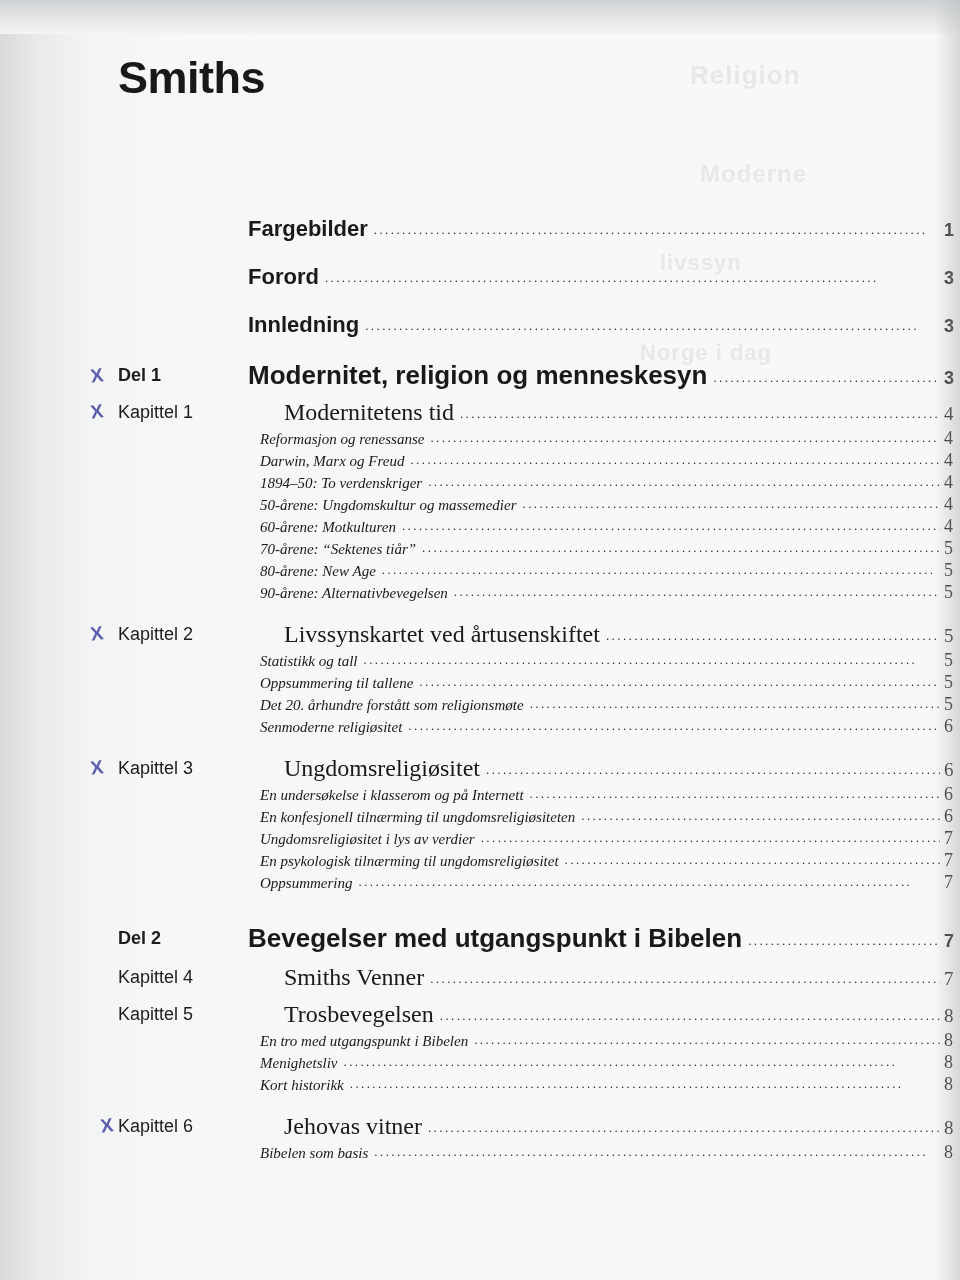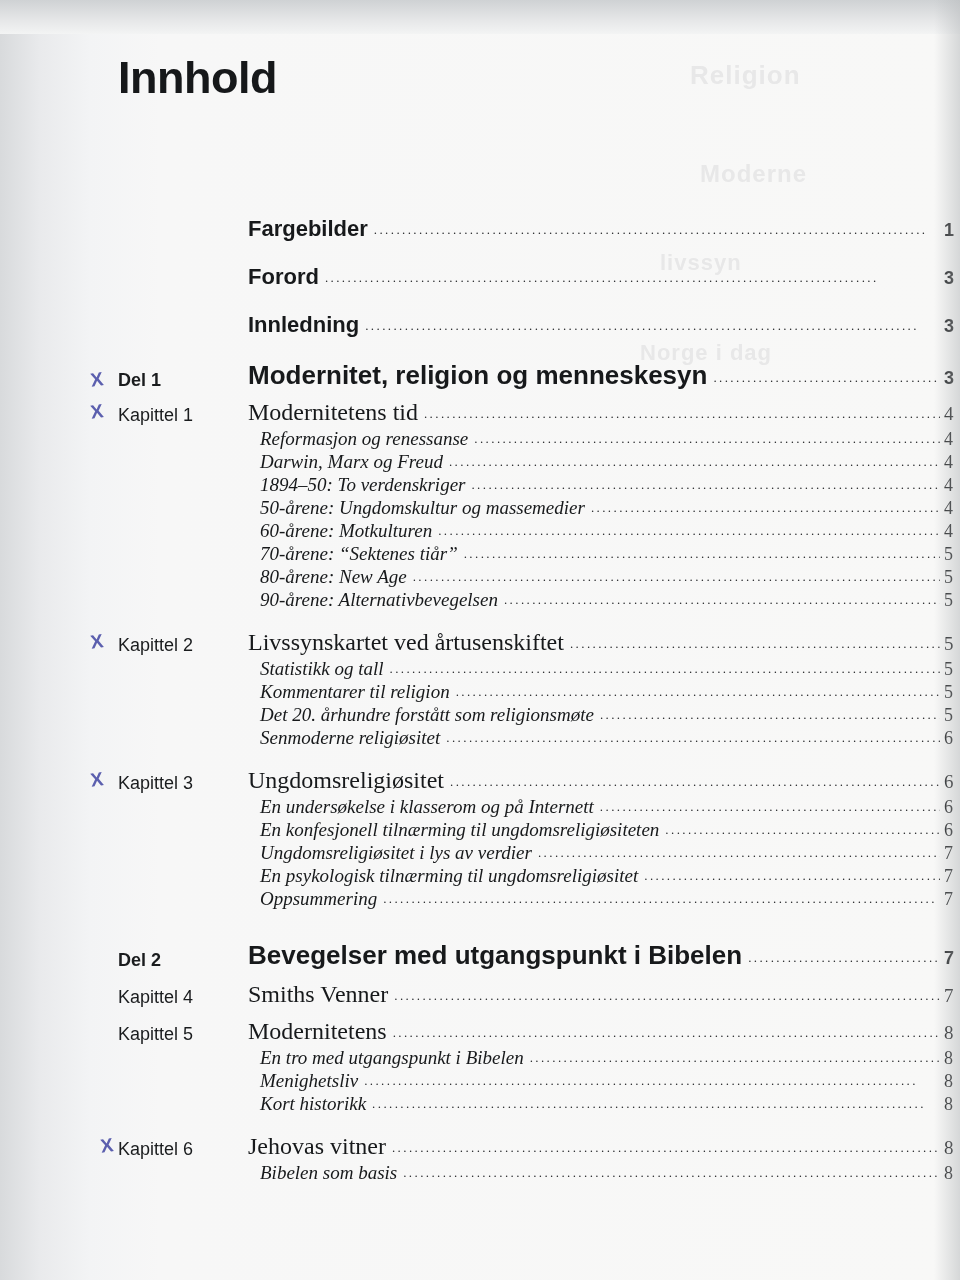--- a/index.html
+++ b/index.html
@@ -65,21 +65,21 @@
   .toc {
     position: absolute;
     left: 0;
     top: 216px;
     width: 960px;
   }
 
   .row {
     position: relative;
     display: flex;
-    align-items: flex-end;
+    align-items: center;
     padding: 0 0 0 0;
   }
 
   .mark {
     position: absolute;
     left: 86px;
     width: 22px;
     text-align: center;
     color: #5b5fae;
     font-family: "Liberation Sans", sans-serif;
@@ -142,53 +142,54 @@
     color: #17191b;
   }
   .r-del .pg { font-family: "Liberation Sans", sans-serif; font-weight: 700; font-size: 18px; }
   .r-del { margin-top: 18px; margin-bottom: 8px; }
 
   .r-kap .label { font-size: 18px; font-weight: 400; }
   .r-kap .body .txt {
     font-family: "Liberation Serif", serif;
     font-size: 24px;
     color: #17191b;
+    margin-left: 36px;
   }
   .r-kap { margin-top: 4px; margin-bottom: 2px; }
   .r-kap .pg { font-size: 19px; }
 
   .r-sub .label { font-size: 16px; }
   .r-sub .body {
     margin-left: 12px;
   }
   .r-sub .body .txt {
     font-family: "Liberation Serif", serif;
     font-style: italic;
-    font-size: 19px;
+    font-size: 15px;
     color: #17191b;
   }
   .r-sub .pg { font-size: 18px; }
   .r-sub { margin-top: 1px; }
 
   .spacer-s { height: 14px; }
 
   
   .pg { position: relative; }
 </style>
 </head>
 <body>
 
 <div id="page">
 
   <div class="ghost" style="left:690px; top:60px; font-size:26px;">Religion</div>
   <div class="ghost" style="left:700px; top:160px; font-size:24px;">Moderne</div>
   <div class="ghost" style="left:660px; top:250px; font-size:22px;">livssyn</div>
   <div class="ghost" style="left:640px; top:340px; font-size:22px;">Norge i dag</div>
 
-  <div id="title">Innhold</div>
+  <div id="title">Smiths</div>
 
   <div class="toc">
 
     <div class="row r-front">
       <div class="label"></div>
       <div class="body">
         <span class="txt">Fargebilder</span>
         <span class="leader">..................................................................................................</span>
         <span class="pg">1</span>
       </div>
@@ -313,21 +314,21 @@
       <div class="label"></div>
       <div class="body">
         <span class="txt">Statistikk og tall</span>
         <span class="leader">..................................................................................................</span>
         <span class="pg">5</span>
       </div>
     </div>
     <div class="row r-sub">
       <div class="label"></div>
       <div class="body">
-        <span class="txt">Kommentarer til religion</span>
+        <span class="txt">Oppsummering til tallene</span>
         <span class="leader">..................................................................................................</span>
         <span class="pg">5</span>
       </div>
     </div>
     <div class="row r-sub">
       <div class="label"></div>
       <div class="body">
         <span class="txt">Det 20. århundre forstått som religionsmøte</span>
         <span class="leader">..................................................................................................</span>
         <span class="pg">5</span>
@@ -412,21 +413,21 @@
         <span class="txt">Smiths Venner</span>
         <span class="leader">..................................................................................................</span>
         <span class="pg">7</span>
       </div>
     </div>
 
     <div class="row r-kap" style="margin-top:10px;">
       <span class="mark" style="top:2px;"></span>
       <div class="label">Kapittel 5</div>
       <div class="body">
-        <span class="txt">Modernitetens</span>
+        <span class="txt">Trosbevegelsen</span>
         <span class="leader">..................................................................................................</span>
         <span class="pg">8</span>
       </div>
     </div>
 
     <div class="row r-sub">
       <div class="label"></div>
       <div class="body">
         <span class="txt">En tro med utgangspunkt i Bibelen</span>
         <span class="leader">..................................................................................................</span>

